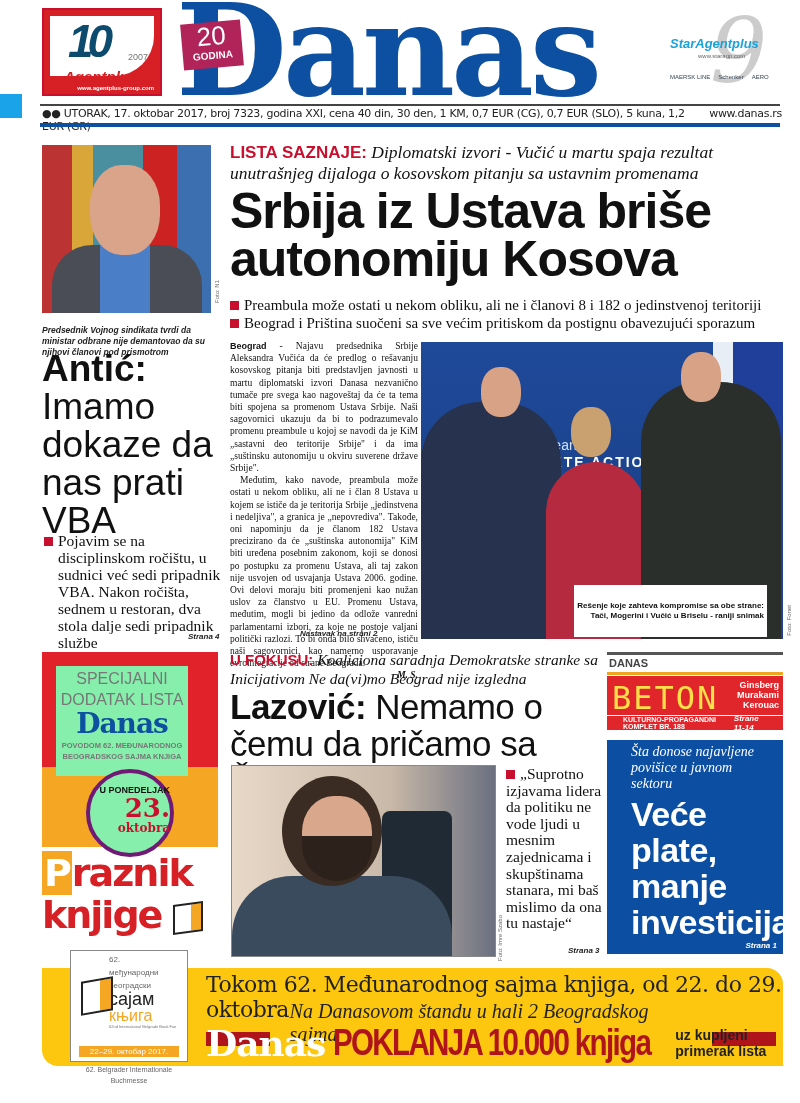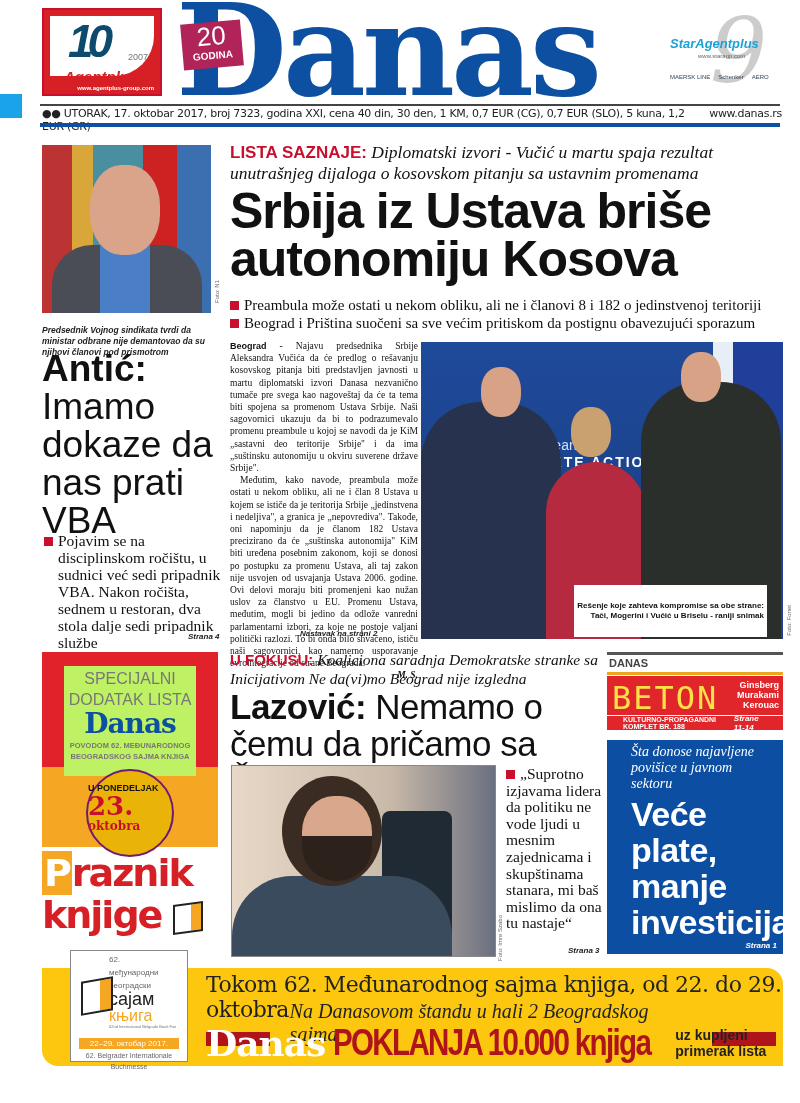--- a/index.html
+++ b/index.html
@@ -79,39 +79,39 @@
 .beton .bar{position:absolute;left:0;bottom:0;width:100%;height:15px;border-top:1px solid #fff;display:flex;justify-content:space-between;align-items:center;padding:0 16px;font:bold 7px "Liberation Sans",sans-serif}
 .beton .bar i{font-size:8px}
 .blue-box{left:607px;top:740px;width:176px;height:214px;background:#0b4ea2;color:#fff;padding:4px 24px}
 .blue-box .k{font:italic 14px "Liberation Serif",serif;line-height:16px}
 .blue-box .h{font:bold 34px "Liberation Sans",sans-serif;line-height:36px;margin-top:4px;letter-spacing:-0.5px}
 .blue-box .s{position:absolute;right:6px;bottom:4px;font:italic bold 8px "Liberation Sans",sans-serif}
 
 .ad-book{left:42px;top:652px;width:176px;height:300px;background:#fff}
 .ad-red{position:absolute;left:0;top:0;width:176px;height:145px;background:#e2222a}
 .ad-orange{position:absolute;left:0;top:115px;width:176px;height:80px;background:#f5a623}
-.ad-card{position:absolute;left:22px;top:14px;width:132px;height:110px;background:#bef264;text-align:center}
+.ad-card{position:absolute;left:14px;top:14px;width:132px;height:110px;background:#86efac;text-align:center}
 .ad-card .t1{font:16px "Liberation Sans",sans-serif;color:#777;line-height:17px;margin-top:4px}
 .ad-card .t2{font:bold 28px "DejaVu Serif",serif;color:#0d4fa0;letter-spacing:-1px;line-height:32px}
 .ad-card .t3{font:bold 7.5px "Liberation Sans",sans-serif;color:#777;line-height:11px}
-.ad-circle{position:absolute;left:44px;top:117px;width:88px;height:88px;border-radius:50%;background:#eab308;border:2px solid #701a75;text-align:left}
+.ad-circle{position:absolute;left:44px;top:117px;width:88px;height:88px;border-radius:50%;background:#86efac;border:4px solid #701a75;text-align:right}
 .ad-circle .u{font:bold 9px "Liberation Sans",sans-serif;margin-top:12px}
 .ad-circle .d{font:bold 26px "DejaVu Serif",serif;color:#c8102e;line-height:26px}
 .ad-circle .o{font:bold 12px "DejaVu Serif",serif;color:#c8102e}
 .praznik{position:absolute;left:0;top:200px;font:bold 38px "DejaVu Sans",sans-serif;color:#d71f26;letter-spacing:-2px;line-height:42px}
 .praznik .p{background:#f5a623;color:#fff;padding:0 2px}
 .knjige{position:absolute;left:0;top:242px;font:bold 38px "DejaVu Sans",sans-serif;color:#d71f26;letter-spacing:-2px;line-height:42px}
 
 .band{left:42px;top:968px;width:741px;height:98px;background:#fcc70e;border-radius:0 16px 0 16px}
 .sajam{left:70px;top:950px;width:118px;height:112px;background:#fff;border:1px solid #888;text-align:center;font-family:"Liberation Sans",sans-serif}
 .sajam .a{font:8px "Liberation Sans",sans-serif;color:#666;line-height:9px;margin-top:4px;padding-left:38px;text-align:left}
 .sajam .b{font:18px "Liberation Sans",sans-serif;color:#222;line-height:18px;padding-left:38px;text-align:left}
 .sajam .c{font:16px "Liberation Sans",sans-serif;color:#f5a623;line-height:16px;padding-left:38px;text-align:left}
 .sajam .d{font:4px "Liberation Sans",sans-serif;color:#777;padding-left:38px;text-align:left;height:14px}
-.sajam .e{background:#f5a623;color:#fff;font:8px "Liberation Sans",sans-serif;margin:0 8px;padding:1px}
+.sajam .e{background:#f5a623;color:#fff;font:8px "Liberation Sans",sans-serif;margin:8px 8px;padding:1px}
 .sajam .f{font:7px "Liberation Sans",sans-serif;color:#666;line-height:9px;margin-top:2px}
 .sajam .book{position:absolute;left:10px;top:28px;width:32px;height:34px;border:2px solid #222;background:linear-gradient(90deg,#fff 60%,#f5a623 60%);transform:skewY(-10deg)}
 .band-l1{left:206px;top:972px;font:22px "DejaVu Serif",serif;color:#222;letter-spacing:-0.5px}
 .band-l2{left:206px;top:1000px;width:570px;font:italic 20px "Liberation Serif",serif;color:#222;display:flex;align-items:flex-end;gap:20px}
 .band-l2 .rb{display:inline-block;width:65px;height:14px;background:#b0141b}
 .band-l3{left:206px;top:1022px;display:flex;align-items:center}
 .band-l3 .dn{font:bold 36px "DejaVu Serif",serif;color:#fff;letter-spacing:-1px}
 .band-l3 .pk{font:bold 36px "Liberation Sans",sans-serif;color:#b0141b;letter-spacing:-2px;transform:scaleX(0.82);transform-origin:left;margin-left:8px;width:380px;white-space:nowrap}
 .band-l3 .uz{font:bold 14px "Liberation Sans",sans-serif;color:#222;line-height:16px;margin-left:-38px}
 </style>

